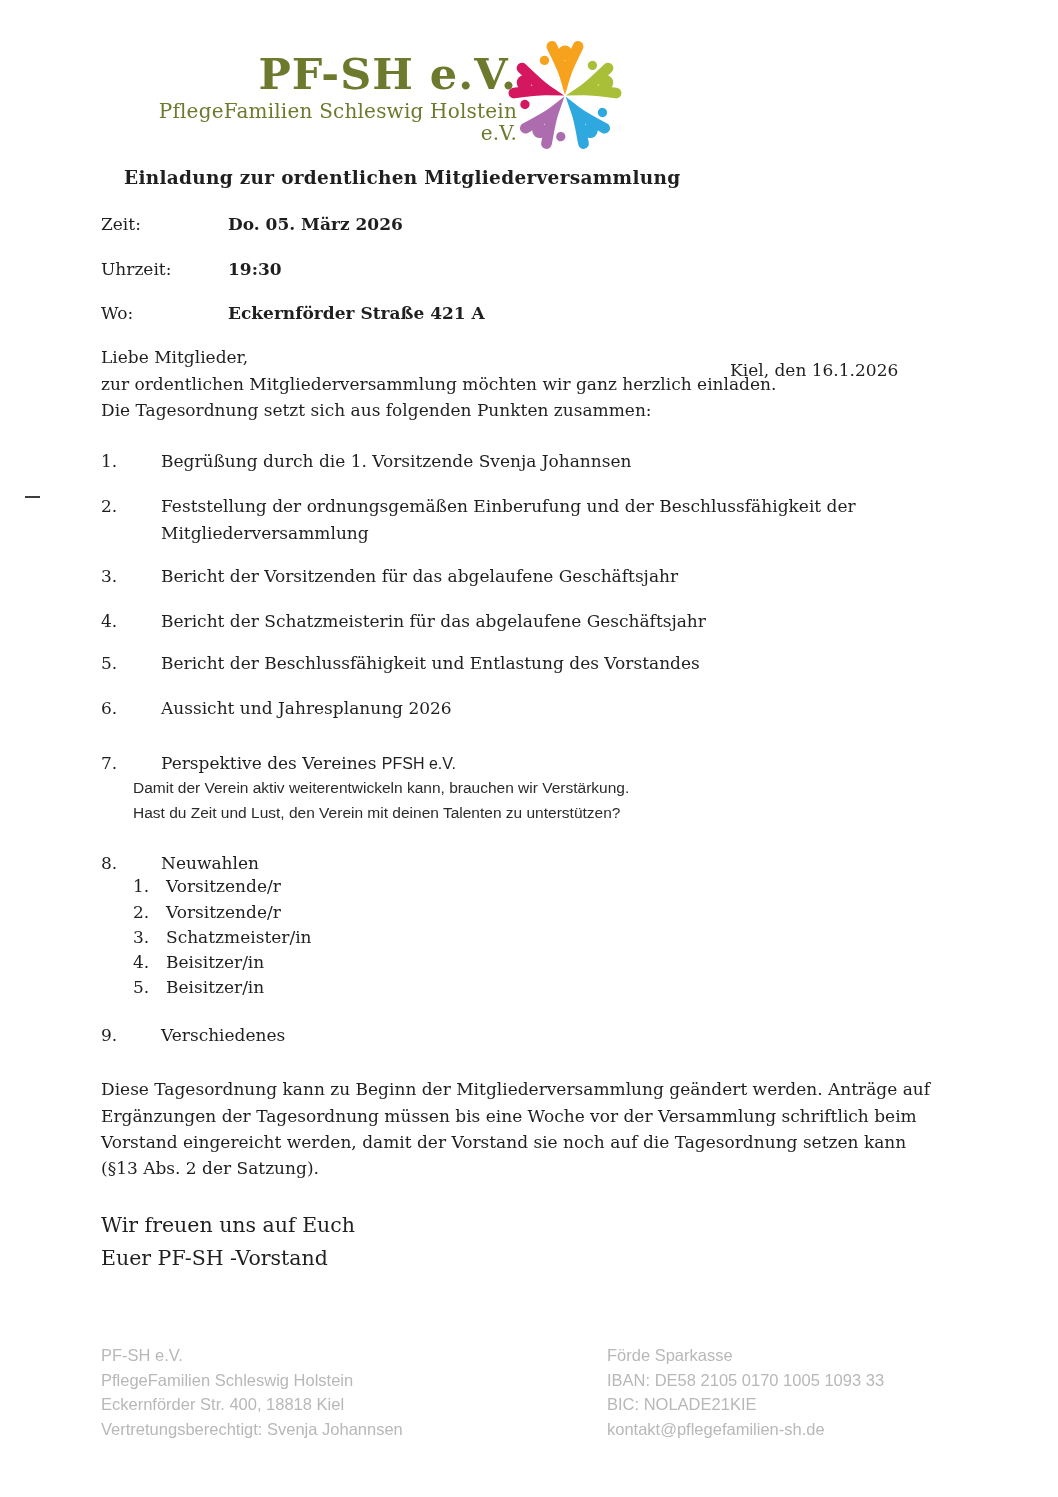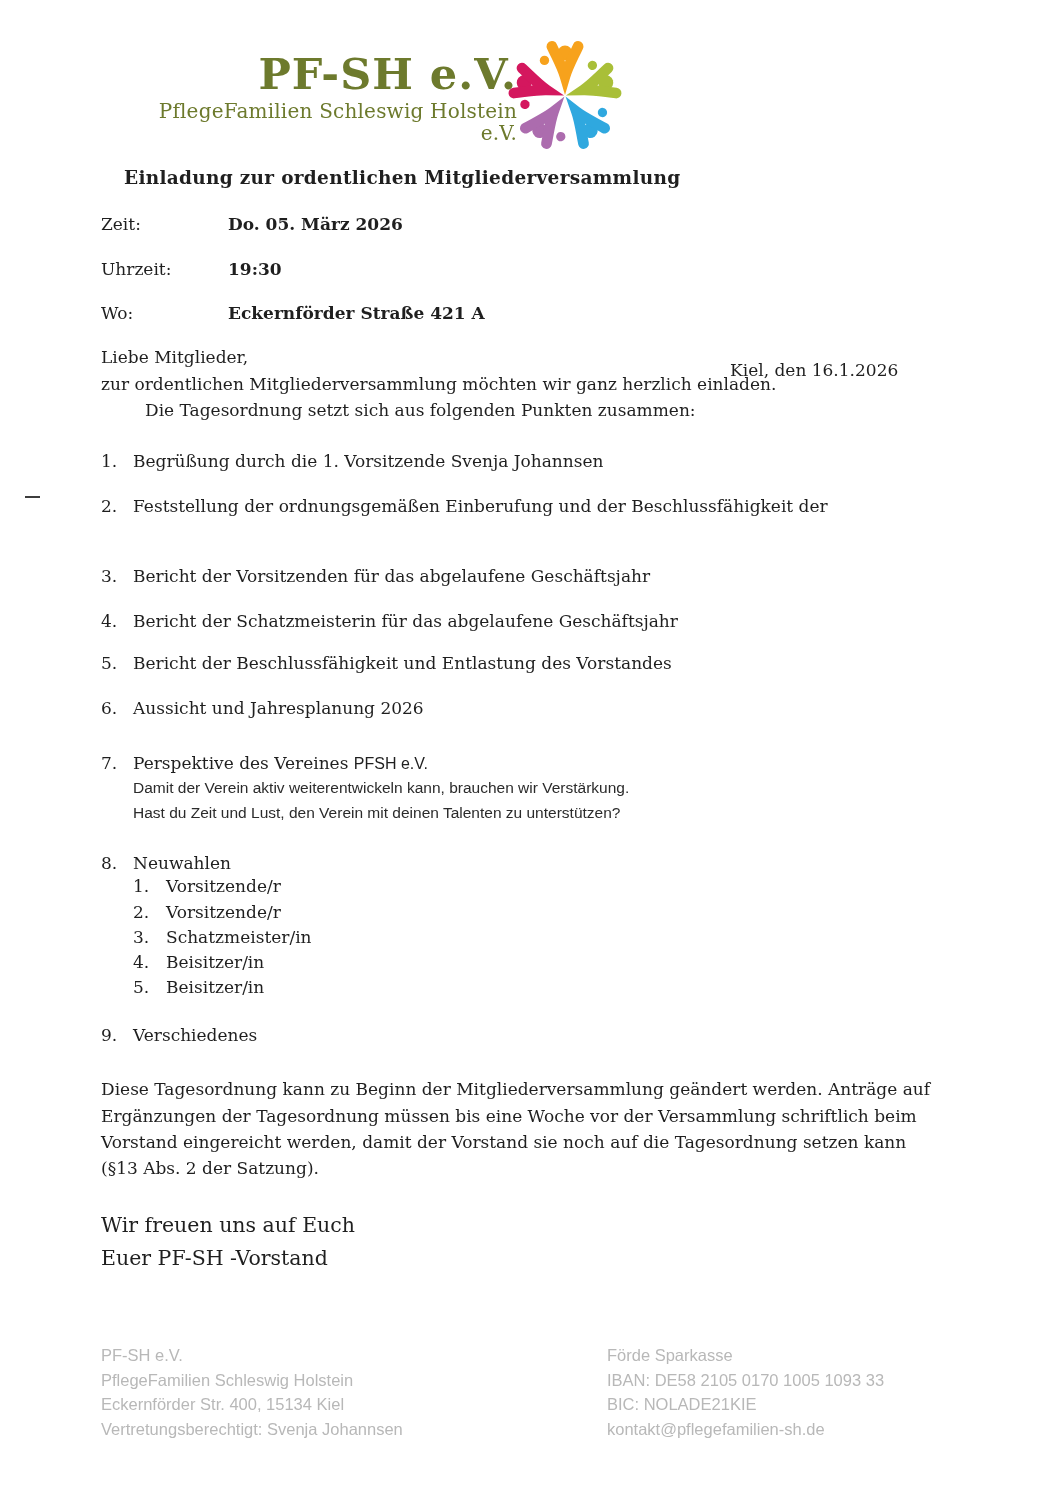--- a/index.html
+++ b/index.html
@@ -36,27 +36,27 @@
     font-size:18.5px;font-weight:bold;letter-spacing:0.3px;margin-left:36px;
   }
   .meta-row{left:101px;font-size:17px;}
   .meta-label{display:inline-block;width:127px;font-weight:normal;}
   .meta-value{font-weight:bold;}
 
   .body-text{font-size:17px;line-height:26px;}
   .salutation{left:101px;top:344px;}
   .dateline{left:730px;top:344px;margin-top:13px;}
   .intro1{left:101px;top:371px;}
-  .intro2{left:101px;top:397px;margin-left:44px;}
+  .intro2{left:101px;top:397px;}
 
   
   .aitem{position:absolute;left:101px;font-size:17px;line-height:27px;}
   .aitem .num{display:inline-block;width:32px;vertical-align:top;}
   .aitem .atext{display:inline-block;vertical-align:top;}
-  .aitem .atext .ln{display:block;white-space:nowrap;}
+  .aitem .atext .ln{display:block;white-space:nowrap;margin-left:28px;}
   .note{
     position:absolute;left:133px;
     font-family:"Liberation Sans","DejaVu Sans",sans-serif;
     font-size:15.5px;color:#2b2b2b;white-space:nowrap;
   }
   .suffix{font-family:"Liberation Sans","DejaVu Sans",sans-serif;font-size:16px;}
   .subitem{position:absolute;left:133px;font-size:17px;white-space:nowrap;}
   .subitem .snum{display:inline-block;width:33px;}
 
   
@@ -141,21 +141,21 @@
   <div class="abs body-text salutation">Liebe Mitglieder,</div>
   <div class="abs body-text dateline">Kiel, den 16.1.2026</div>
   <div class="abs body-text intro1">zur ordentlichen Mitgliederversammlung möchten wir ganz herzlich einladen.</div>
   <div class="abs body-text intro2">Die Tagesordnung setzt sich aus folgenden Punkten zusammen:</div>
 
   <div class="aitem" style="top:448px">
     <span class="num">1.</span><span class="atext"><span class="ln">Begrüßung durch die 1. Vorsitzende Svenja Johannsen</span></span>
   </div>
 
   <div class="aitem" style="top:493px">
-    <span class="num">2.</span><span class="atext"><span class="ln">Feststellung der ordnungsgemäßen Einberufung und der Beschlussfähigkeit der</span></span>
+    <span class="num">2.</span><span class="atext"><span class="ln">Feststellung der ordnungsgemäßen Einberufung und der Beschlussfähigkeit der</span><span class="ln">Mitgliederversammlung</span></span>
   </div>
 
   <div class="aitem" style="top:563px">
     <span class="num">3.</span><span class="atext"><span class="ln">Bericht der Vorsitzenden für das abgelaufene Geschäftsjahr</span></span>
   </div>
 
   <div class="aitem" style="top:608px">
     <span class="num">4.</span><span class="atext"><span class="ln">Bericht der Schatzmeisterin für das abgelaufene Geschäftsjahr</span></span>
   </div>
 
@@ -200,21 +200,21 @@
   <div class="abs closing-line" style="top:1106px">Ergänzungen der Tagesordnung müssen bis eine Woche vor der Versammlung schriftlich beim</div>
   <div class="abs closing-line" style="top:1132px">Vorstand eingereicht werden, damit der Vorstand sie noch auf die Tagesordnung setzen kann</div>
   <div class="abs closing-line" style="top:1158px">(§13 Abs. 2 der Satzung).</div>
 
   <div class="abs signoff" style="top:1213px">Wir freuen uns auf Euch</div>
   <div class="abs signoff" style="top:1246px">Euer PF-SH -Vorstand</div>
 
   <div class="footer-col footer-left">
     <div>PF-SH e.V.</div>
     <div>PflegeFamilien Schleswig Holstein</div>
-    <div>Eckernförder Str. 400, 15134 Kiel</div>
+    <div>Eckernförder Str. 400, 18818 Kiel</div>
     <div>Vertretungsberechtigt: Svenja Johannsen</div>
   </div>
   <div class="footer-col footer-right">
     <div>Förde Sparkasse</div>
     <div>IBAN: DE58 2105 0170 1005 1093 33</div>
     <div>BIC: NOLADE21KIE</div>
     <div>kontakt@pflegefamilien-sh.de</div>
   </div>
 
 </div>

